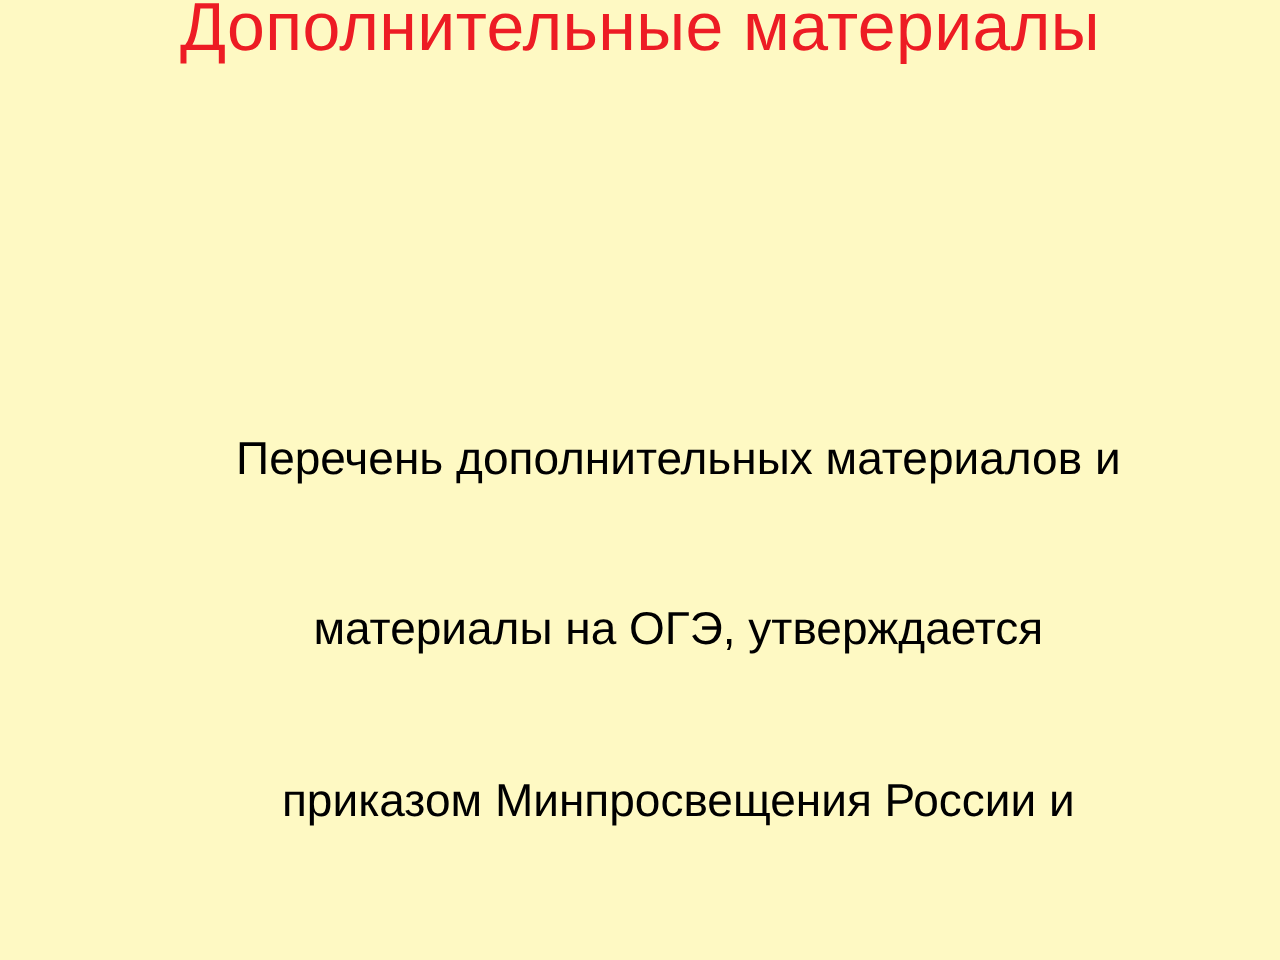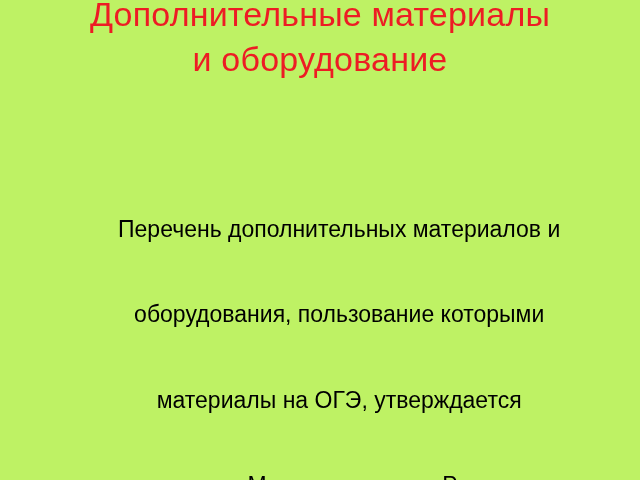--- a/index.html
+++ b/index.html
@@ -4,21 +4,21 @@
 <style>
   html, body {
     margin: 0;
     padding: 0;
     background: #ffffff;
   }
   .slide {
     position: relative;
     width: 640px;
     height: 480px;
-    background: #bef264;
+    background: #fef9c3;
     overflow: hidden;
     font-family: "Liberation Sans", "DejaVu Sans", sans-serif;
   }
   .title {
     position: absolute;
     top: -8px;
     left: 0;
     right: 0;
     margin: 0;
     text-align: center;
@@ -46,29 +46,25 @@
     white-space: pre;
   }
 </style>
 </head>
 <body>
 
 <div class="slide">
 
   <h1 class="title">
     <span class="title-line">Дополнительные материалы</span>
-    <span class="title-line">и оборудование</span>
   </h1>
 
   <div class="body-text">
     <div class="body-line">
       <span>Перечень дополнительных материалов и</span>
-    </div>
-    <div class="body-line">
-      <span>оборудования, пользование которыми</span>
     </div>
     <div class="body-line">
       <span>материалы на ОГЭ, утверждается</span>
     </div>
     <div class="body-line">
       <span>приказом Минпросвещения России и</span>
     </div>
 
   </div>
 

